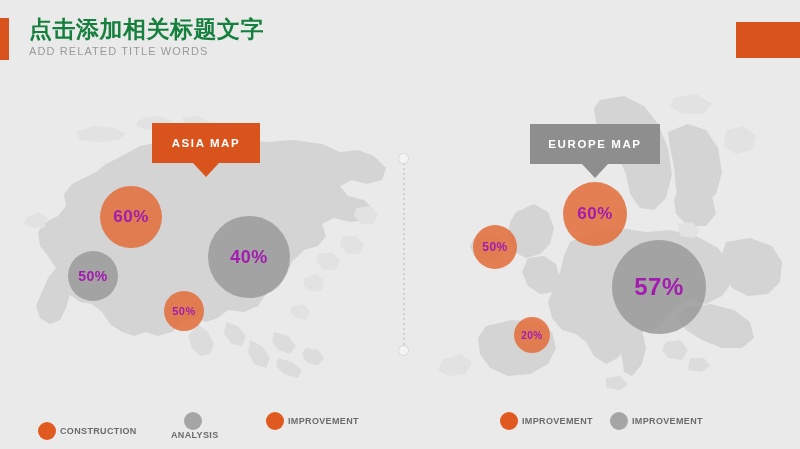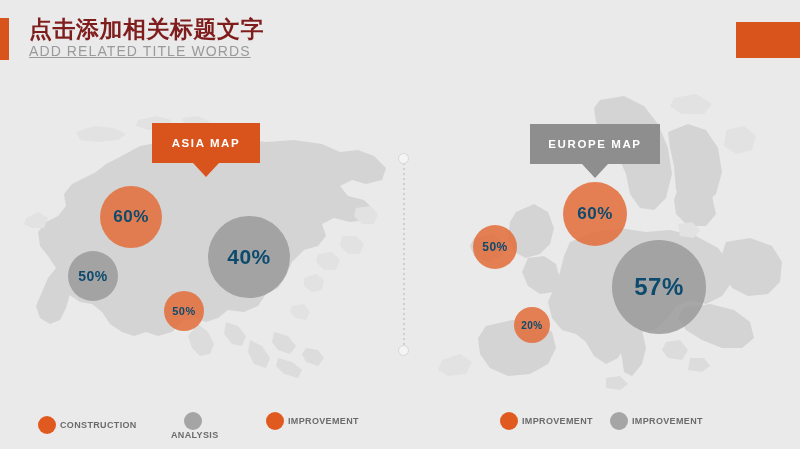--- a/index.html
+++ b/index.html
@@ -33,33 +33,32 @@
     background: #d9541c;
   }
   #header-text-block {
     position: absolute;
     left: 29px;
     top: 14px;
   }
   #page-title {
     font-size: 23px;
     font-weight: bold;
-    color: #7f1d1d;
+    color: #15803d;
     letter-spacing: 0.5px;
     line-height: 30px;
     white-space: nowrap;
   }
   #page-subtitle {
-    font-size: 14px;
+    font-size: 11px;
     color: #9a9a9c;
     letter-spacing: 1.1px;
     line-height: 13px;
     margin-top: 1px;
     white-space: nowrap;
-    text-decoration: underline;
   }
   #header-corner-block {
     position: absolute;
     left: 736px;
     top: 22px;
     width: 64px;
     height: 36px;
     background: #d9541c;
   }
 
@@ -123,21 +122,21 @@
   }
   #europe-callout .tip { border-top: 14px solid #8e8e8e; }
 
   
   .bubble {
     position: absolute;
     border-radius: 50%;
     display: flex;
     align-items: center;
     justify-content: center;
-    color: #0c4a6e;
+    color: #a21caf;
     font-weight: bold;
     letter-spacing: 0.5px;
     box-sizing: border-box;
   }
   .bubble.orange { background: rgba(226, 111, 62, 0.88); }
   .bubble.gray   { background: rgba(150, 150, 150, 0.80); }
 
   
   #center-divider {
     position: absolute;
@@ -263,34 +262,34 @@
     <span>ASIA MAP</span>
     <span class="tip"></span>
   </div>
   <div class="callout" id="europe-callout">
     <span>EUROPE MAP</span>
     <span class="tip"></span>
   </div>
 
   <div class="bubble orange" style="left: 100px; top: 186px; width: 62px; height: 62px; font-size: 17px;">60%</div>
   <div class="bubble gray" style="left: 68px; top: 251px; width: 50px; height: 50px; font-size: 14px;">50%</div>
-  <div class="bubble gray" style="left: 208px; top: 216px; width: 82px; height: 82px; font-size: 21px;">40%</div>
+  <div class="bubble gray" style="left: 208px; top: 216px; width: 82px; height: 82px; font-size: 18px;">40%</div>
   <div class="bubble orange" style="left: 164px; top: 291px; width: 40px; height: 40px; font-size: 11px;">50%</div>
 
   <div class="bubble orange" style="left: 473px; top: 225px; width: 44px; height: 44px; font-size: 12px;">50%</div>
   <div class="bubble orange" style="left: 563px; top: 182px; width: 64px; height: 64px; font-size: 17px;">60%</div>
   <div class="bubble gray" style="left: 612px; top: 240px; width: 94px; height: 94px; font-size: 24px;">57%</div>
-  <div class="bubble orange" style="left: 514px; top: 307px; width: 36px; height: 36px; font-size: 10px;">20%</div>
+  <div class="bubble orange" style="left: 514px; top: 317px; width: 36px; height: 36px; font-size: 10px;">20%</div>
 
   <div id="center-divider"></div>
   <div class="divider-endpoint" id="divider-endpoint-top"></div>
   <div class="divider-endpoint" id="divider-endpoint-bottom"></div>
 
   <div id="legend" style="display: block;">
-    <div class="legend-item" style="position: absolute; left: 0px; top: 8px;">
+    <div class="legend-item" style="position: absolute; left: 0px; top: 14px;">
       <span class="legend-dot orange"></span>
       <span class="legend-label">CONSTRUCTION</span>
     </div>
     <div class="legend-item" style="position: absolute; left: 129px; top: 4px; flex-direction: column;">
       <span class="legend-dot gray"></span>
       <span class="legend-label">ANALYSIS</span>
     </div>
     <div class="legend-item" style="position: absolute; left: 228px; top: 4px;">
       <span class="legend-dot orange"></span>
       <span class="legend-label">IMPROVEMENT</span>

